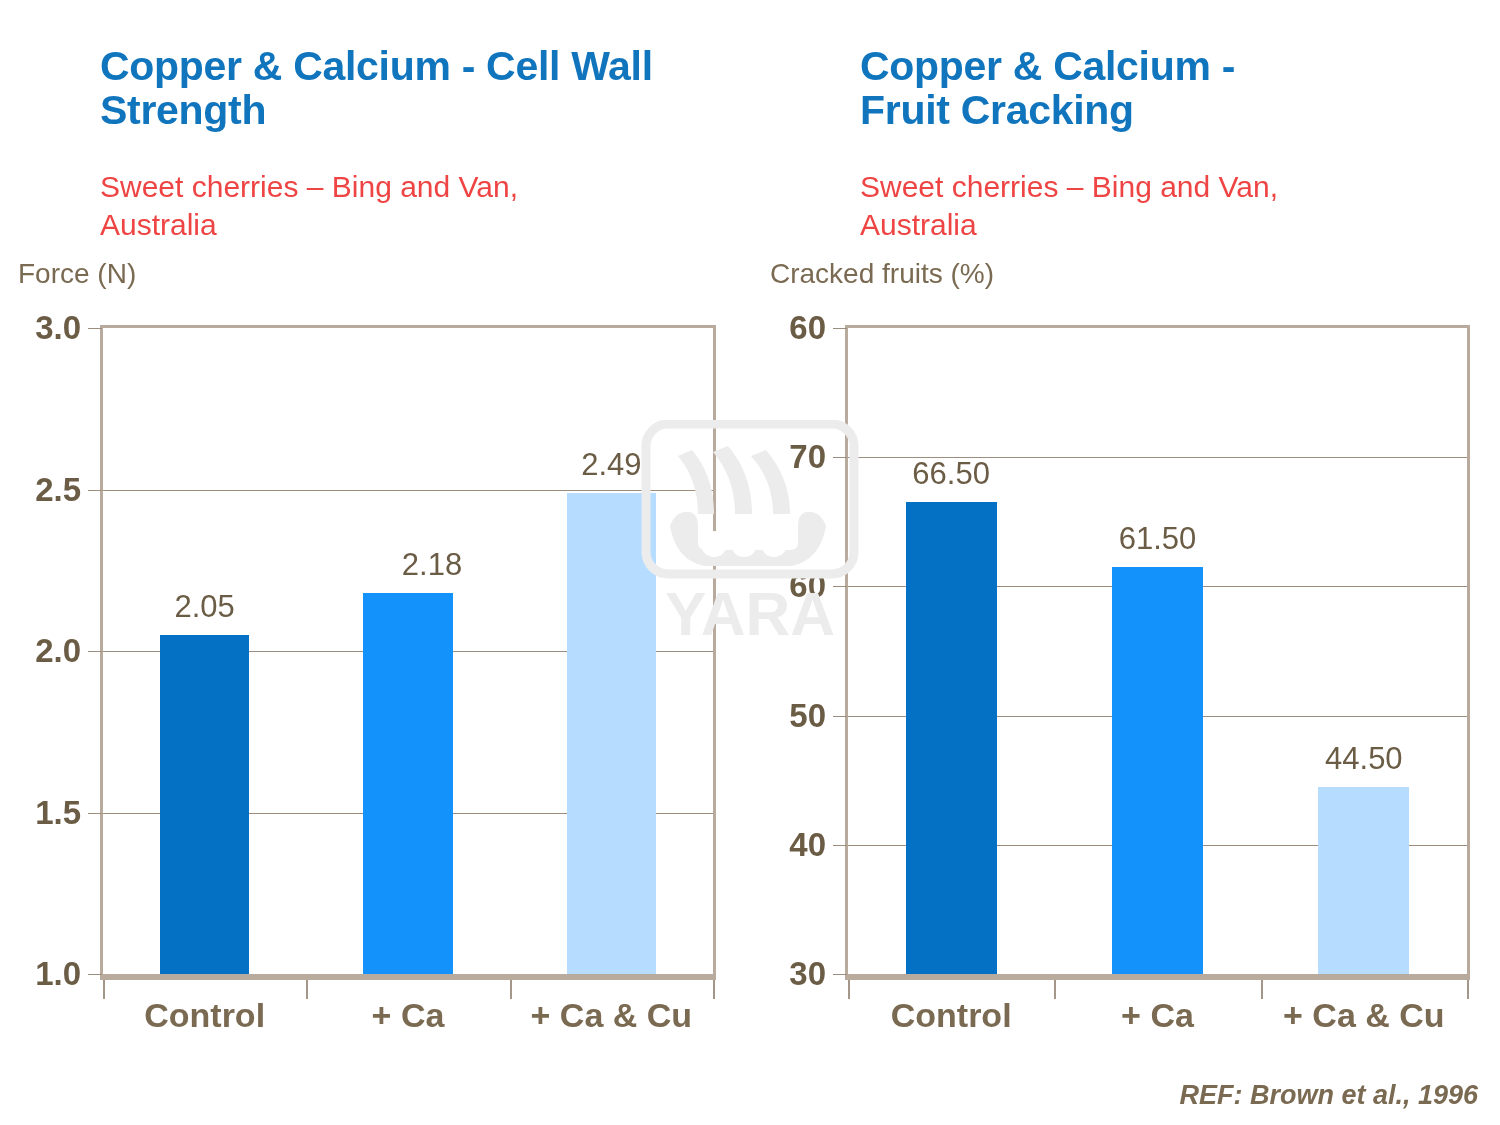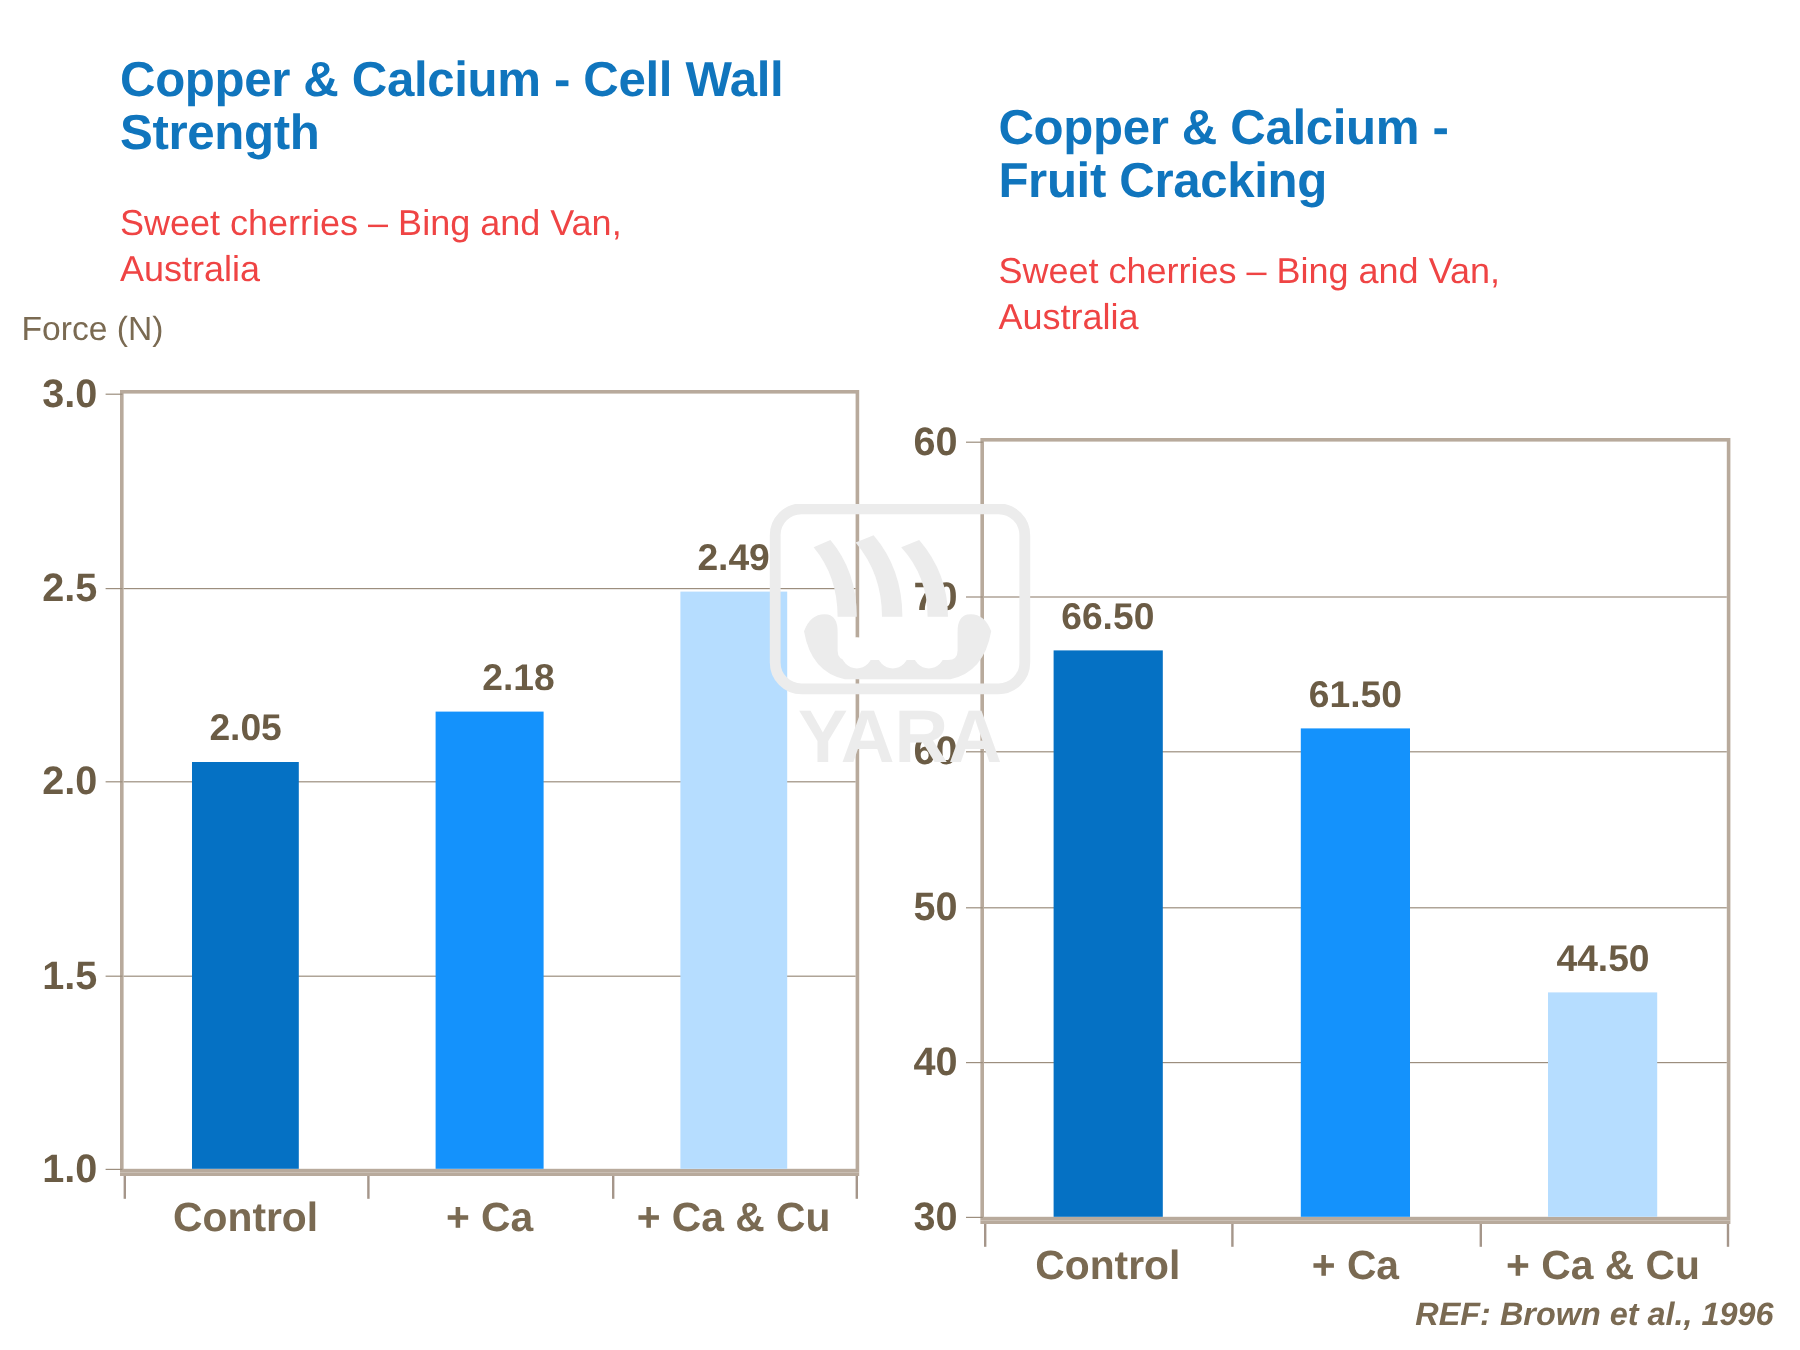--- a/index.html
+++ b/index.html
@@ -14,21 +14,21 @@
     font-family: "Liberation Sans", sans-serif;
     overflow: hidden;
   }
 
   .panel {
     position: absolute;
     top: 0;
     height: 889px;
   }
   #panel-left  { left: 0px;   width: 760px; }
-  #panel-right { left: 732px; width: 740px; margin-top: 40px; }
+  #panel-right { left: 760px; width: 740px; }
 
   .chart-title {
     position: absolute;
     color: #1075bd;
     font-size: 41px;
     font-weight: bold;
     line-height: 1.08;
     letter-spacing: -0.3px;
   }
   #title-left  { left: 100px; top: 44px;  width: 600px; }
@@ -93,21 +93,21 @@
     left: 0; top: 0; right: 0; bottom: 0;
   }
   .bar {
     position: absolute;
     bottom: 0;
   }
   .bar-value {
     position: absolute;
     color: #6b5c45;
     font-size: 31px;
-    font-weight: bold;
+    font-weight: normal;
     text-align: center;
     white-space: nowrap;
     transform: translateX(-50%);
   }
 
   .xaxis-base {
     position: absolute;
     height: 3px;
     background: #b8aa9c;
   }
@@ -197,20 +197,21 @@
     <div class="xtick" style="left: 509.667px; top: 980px;"></div>
     <div class="xtick" style="left: 713px; top: 980px;"></div>
   </div>
 
 <div class="panel" id="panel-right">
 
   <div class="chart-title" id="title-right">Copper &amp; Calcium - Fruit Cracking</div>
 
   <div class="chart-subtitle" id="subtitle-right">Sweet cherries – Bing and Van, Australia</div>
 
+  <div class="axis-title" id="ytitle-right">Cracked fruits (%)</div>
 
   <div class="plot" id="plot-right">
     <div class="bars-layer" id="grid-right">
         <div class="gridline" style="top: 516.8px;"></div>
         <div class="gridline" style="top: 387.6px;"></div>
         <div class="gridline" style="top: 258.4px;"></div>
         <div class="gridline" style="top: 129.2px;"></div>
       </div>
     <div class="bars-layer" id="bars-right">
         <div class="bar" style="left: 57.7733px; width: 90.7867px; height: 471.58px; background-color: rgb(5, 113, 196);"></div>

